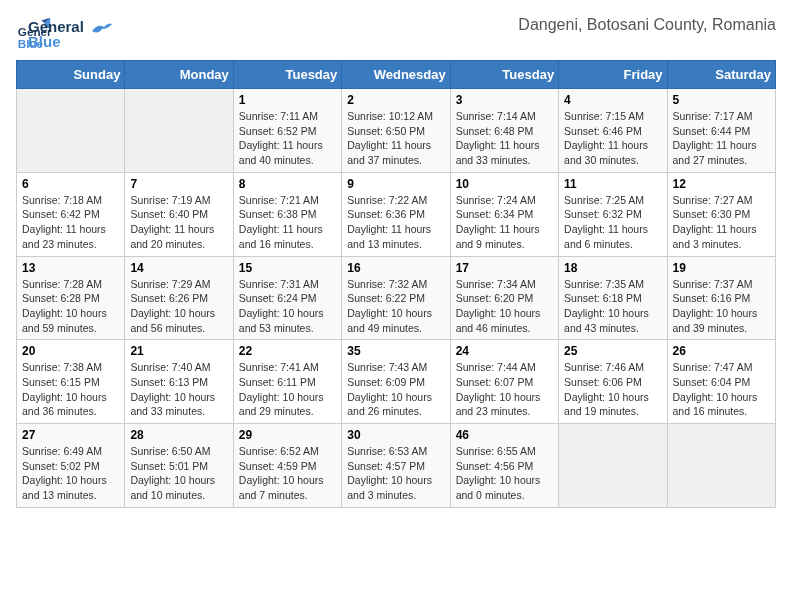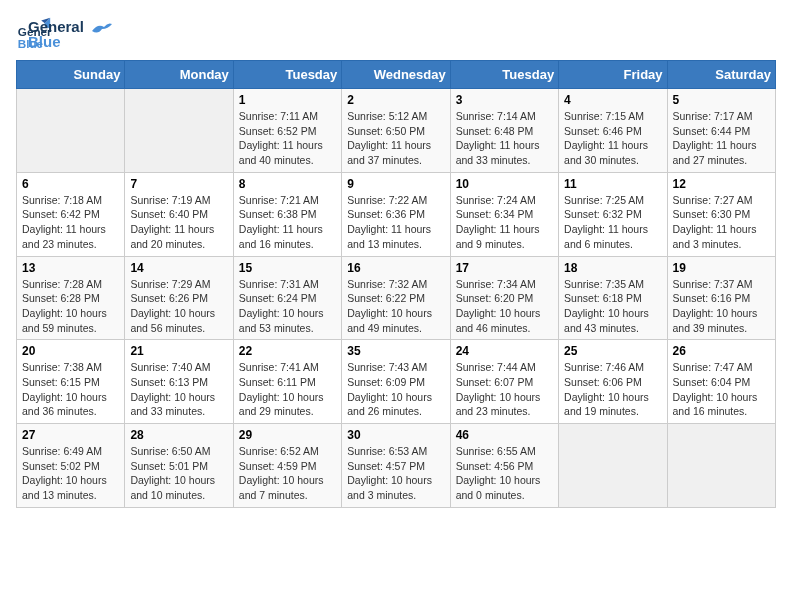--- a/index.html
+++ b/index.html
@@ -94,20 +94,21 @@
     <div style="display:flex;flex-direction:column;line-height:1.15;margin-left:-28px;">
       <span style="font-size:15px;font-weight:bold;color:#1a3a5c;">General</span>
       <span style="font-size:15px;font-weight:bold;color:#4a90d9;margin-top:-2px;">Blue</span>
     </div>
 
     <svg width="22" height="18" viewBox="0 0 22 18" style="margin-left:2px;margin-top:-8px;">
       <path d="M2,10 Q8,2 14,6 Q18,1 22,3 Q18,8 12,8 Q8,14 2,10Z" fill="#4a90d9"></path>
     </svg>
   </div>
   <div class="title-block">
+    <div class="subtitle">Dangeni, Botosani County, Romania</div>
   </div>
 </div>
 
 <table class="calendar">
   <thead>
     <tr>
     <th>Sunday</th>
         <th>Monday</th>
         <th>Tuesday</th>
         <th>Wednesday</th>
@@ -121,21 +122,21 @@
         <td class="empty-cell"></td>
         <td class="empty-cell"></td>
         <td>
           <span class="day-num">1</span>
           <div class="day-detail">Sunrise: 7:11 AM
 Sunset: 6:52 PM
 Daylight: 11 hours and 40 minutes.</div>
         </td>
         <td>
           <span class="day-num">2</span>
-          <div class="day-detail">Sunrise: 5:12 AM
+          <div class="day-detail">Sunrise: 10:12 AM
 Sunset: 6:50 PM
 Daylight: 11 hours and 37 minutes.</div>
         </td>
         <td>
           <span class="day-num">3</span>
           <div class="day-detail">Sunrise: 7:14 AM
 Sunset: 6:48 PM
 Daylight: 11 hours and 33 minutes.</div>
         </td>
         <td>

